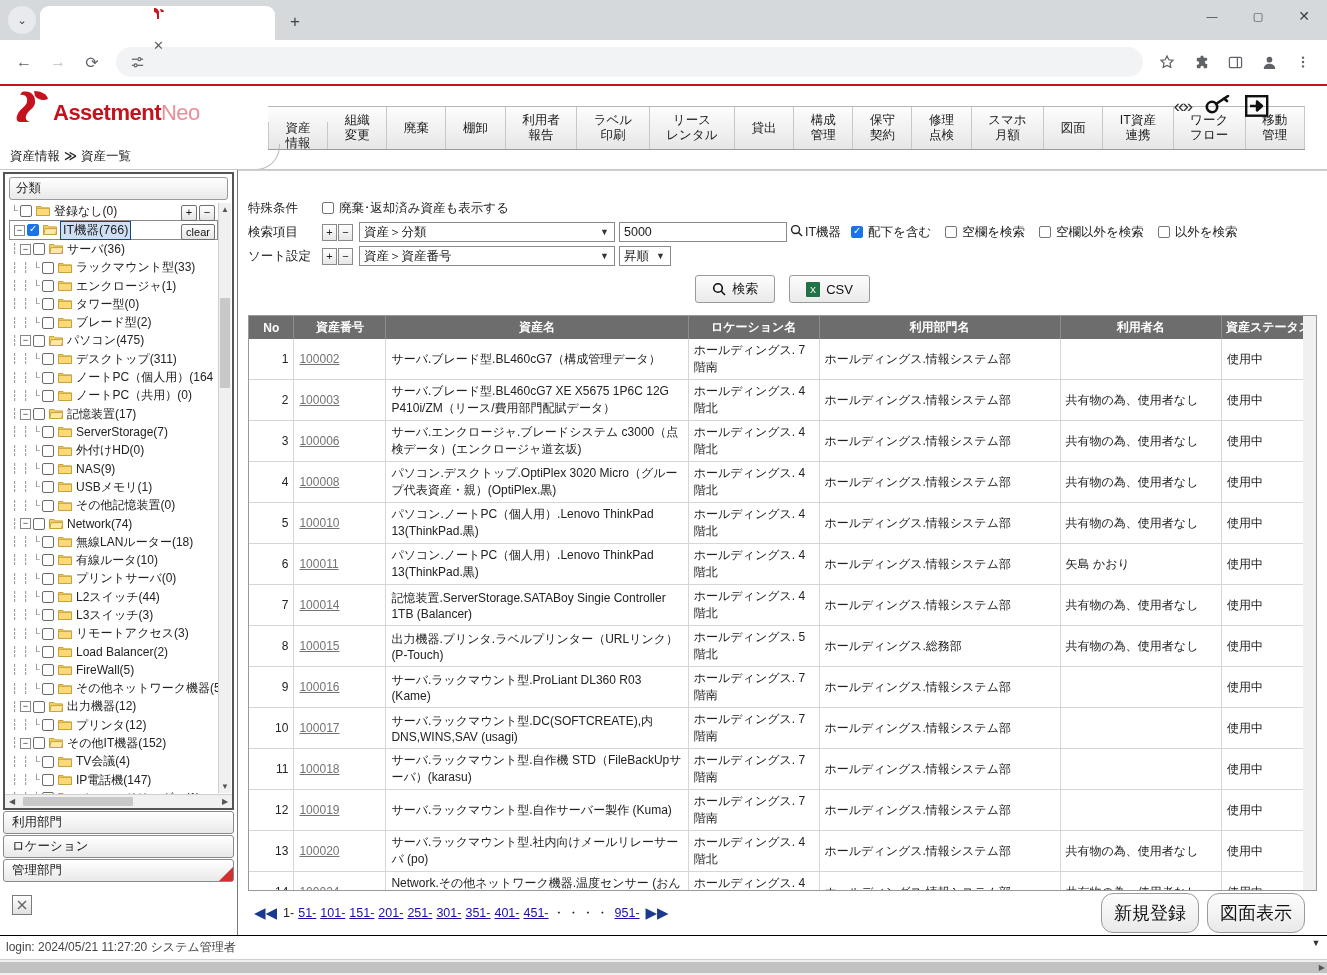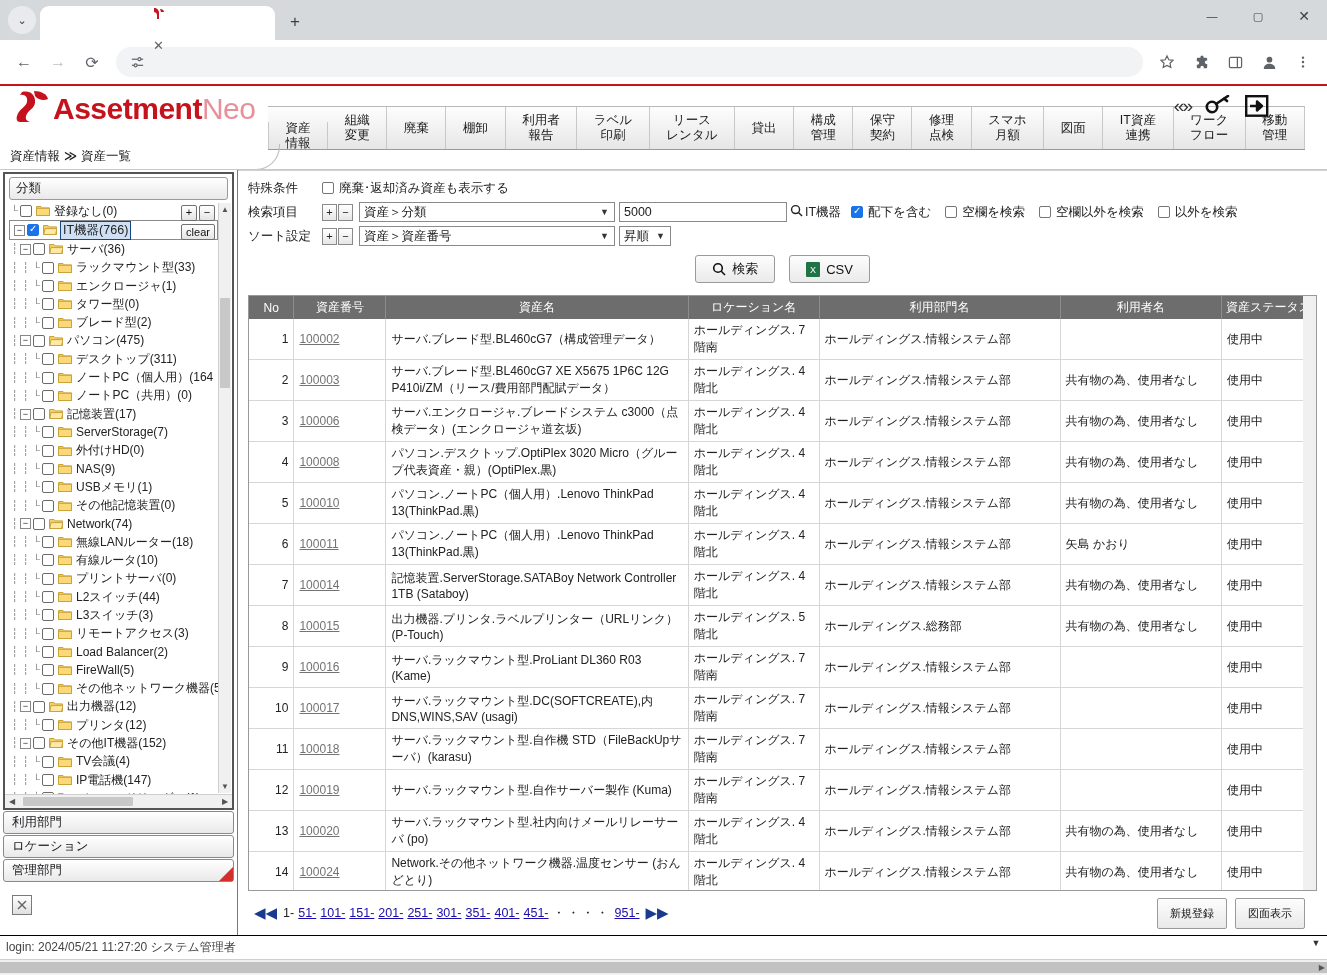--- a/index.html
+++ b/index.html
@@ -37,21 +37,21 @@
   .omni-text { flex:1; font-size:13px; color:#202124; }
   .tb-right { display:flex; align-items:center; gap:2px; }
 
   
   .page { flex:1; background:#fff; position:relative; overflow:hidden; border-top:2px solid #c5121c; }
 
   
   .app-header { height:58px; position:relative; background:#fff; }
   .logo { position:absolute; left:14px; top:4px; display:flex; align-items:flex-end; }
   .logo-sq { width:36px; height:34px; margin-right:3px; position:relative; }
-  .logo-text { font-size:30px; font-weight:bold; letter-spacing:-0.5px; line-height:1; }
+  .logo-text { font-size:22px; font-weight:bold; letter-spacing:-0.5px; line-height:1; }
   .logo-a { color:#c5121c; }
   .logo-n { color:#e8909a; font-weight:normal; }
 
   .hdr-icons { position:absolute; right:58px; top:0px; display:flex; align-items:center; gap:14px; height:40px; }
   .chevs { font-size:19px; color:#333; letter-spacing:-2px; }
   .key-ic, .exit-ic { display:flex; align-items:center; justify-content:center; }
 
   
   .navbar { position:absolute; left:268px; right:22px; top:20px; height:44px;
             border-top:1px solid #b8b8b8; border-bottom:1px solid #9a9a9a;
@@ -123,21 +123,21 @@
   .side-tab.last:after { content:""; position:absolute; right:0; bottom:0; width:0; height:0;
               border-style:solid; border-width:0 0 14px 14px; border-color:transparent transparent #d32f2f transparent; }
   .side-bottom { height:52px; position:relative; }
   .close-sq { position:absolute; left:12px; top:12px; width:20px; height:20px; border:1px solid #7a7a7a;
               background:linear-gradient(to bottom,#fff,#e0e0e0); display:flex;
               align-items:center; justify-content:center; font-size:12px; color:#555; }
 
   
   .main { flex:1; display:flex; flex-direction:column; min-width:0; background:#fff;
           border-top:1px solid #d0d0d0; }
-  .search-panel { padding:6px 0 4px 0; }
+  .search-panel { padding:6px 0 4px 0;margin-top:20px; }
   .srow { display:flex; align-items:center; height:22px; margin-bottom:2px; padding-left:10px; }
   .slabel { width:74px; flex:none; font-size:12.5px; color:#222; }
   .chk { width:12px; height:12px; border:1px solid #767676; background:#fff; border-radius:2px;
          margin-right:5px; flex:none; }
   .chk.on { background:#1a73e8; border-color:#1a73e8; position:relative; }
   .chk.on:after { content:"✓"; color:#fff; font-size:10px; position:absolute; left:1px; top:-2px; line-height:12px; }
   .chktext { font-size:12.5px; margin-right:14px; }
   .pm { width:15px; height:17px; border:1px solid #8a8a8a; background:linear-gradient(to bottom,#fff,#e6e6e6);
         font-size:11px; line-height:15px; text-align:center; margin-right:1px; }
   .sel { height:20px; border:1px solid #8a8a8a; background:#fff; font-size:12.5px;
@@ -146,38 +146,38 @@
   .txtin { height:20px; border:1px solid #8a8a8a; background:#fff; font-size:12.5px;
            display:flex; align-items:center; padding:0 4px; }
   .srch-ic { width:18px; text-align:center; }
   .btnrow { display:flex; justify-content:center; gap:14px; padding:6px 0 8px 0; }
   .bigbtn { border:1px solid #9a9a9a; border-radius:3px; background:linear-gradient(to bottom,#fdfdfd,#eaeaea);
             padding:4px 16px; font-size:13px; display:flex; align-items:center; gap:6px; color:#111; }
 
   
   .tablewrap { flex:1; margin:0 10px; border:1px solid #999; overflow:hidden; position:relative; min-height:0; }
   table.grid { border-collapse:collapse; width:100%; table-layout:fixed; }
-  table.grid th { background:#6d6d6d; color:#fff; font-size:12px; font-weight:normal;
+  table.grid th { background:#6d6d6d; color:#fff; font-size:12px; font-weight:bold;
                   border-right:1px solid #8d8d8d; padding:3px 2px; text-align:center; }
   table.grid td { border-right:1px solid #d6d6d6; border-bottom:1px solid #d6d6d6;
                   font-size:12px; padding:3px 5px; vertical-align:middle; color:#222; }
   td.cno { text-align:right; padding-right:6px; }
   td.cnum a { color:#737373; text-decoration:underline; }
   .grid-scroll { position:absolute; right:0; top:0; bottom:0; width:13px; background:#f0f0f0; }
 
   
   .pager { height:44px; display:flex; align-items:center; padding:0 10px; position:relative; }
   .pgarrow { color:#1a3a8f; font-size:15px; margin:0 6px; }
   .pglinks { display:flex; align-items:center; gap:4px; font-size:12.5px; }
   .pglinks a { color:#1a0dab; text-decoration:underline; }
   .pglinks .cur { color:#222; text-decoration:none; }
   .pgdots { letter-spacing:2px; color:#222; }
   .pgbtns { position:absolute; right:22px; display:flex; gap:8px; }
-  .pgbtn { border:1px solid #9a9a9a; border-radius:2px; background:linear-gradient(to bottom,#fdfdfd,#e9e9e9);
-           padding:7px 12px; font-size:11px; color:#111; }
+  .pgbtn { border:1px solid #9a9a9a; border-radius:12px; background:linear-gradient(to bottom,#fdfdfd,#e9e9e9);
+           padding:7px 12px; font-size:18px; color:#111; }
 
   
   .footer { height:24px; border-top:1px solid #000; display:flex; align-items:center;
             font-size:12px; color:#444; position:relative; background:#fff; }
   .footer .login { padding-left:6px; }
   .footer .copy { position:absolute; right:26px; }
   .foot-scroll-btn { position:absolute; right:2px; top:2px; width:18px; text-align:center; font-size:9px; color:#333; }
   .page-hscroll { height:16px; background:#f0f0f0; border-top:1px solid #cfcfcf; position:relative; }
   .phs-thumb { position:absolute; left:0; top:2px; bottom:2px; width:1430px; background:#c2c2c2; }
   .phs-right { position:absolute; right:2px; top:3px; font-size:8px; color:#555; }
@@ -896,21 +896,21 @@
                   <td class="cnum"><a href="#">100011</a></td>
                   <td>パソコン.ノートPC（個人用）.Lenovo ThinkPad 13(ThinkPad.黒)</td>
                   <td>ホールディングス. 4 階北</td>
                   <td>ホールディングス.情報システム部</td>
                   <td>矢島 かおり</td>
                   <td>使用中</td>
                 </tr>
                 <tr>
                   <td class="cno">7</td>
                   <td class="cnum"><a href="#">100014</a></td>
-                  <td>記憶装置.ServerStorage.SATABoy Network Controller 1TB (Sataboy)</td>
+                  <td>記憶装置.ServerStorage.SATABoy Singie Controller 1TB (Balancer)</td>
                   <td>ホールディングス. 4 階北</td>
                   <td>ホールディングス.情報システム部</td>
                   <td>共有物の為、使用者なし</td>
                   <td>使用中</td>
                 </tr>
                 <tr>
                   <td class="cno">8</td>
                   <td class="cnum"><a href="#">100015</a></td>
                   <td>出力機器.プリンタ.ラベルプリンター（URLリンク）(P-Touch)</td>
                   <td>ホールディングス. 5 階北</td>

